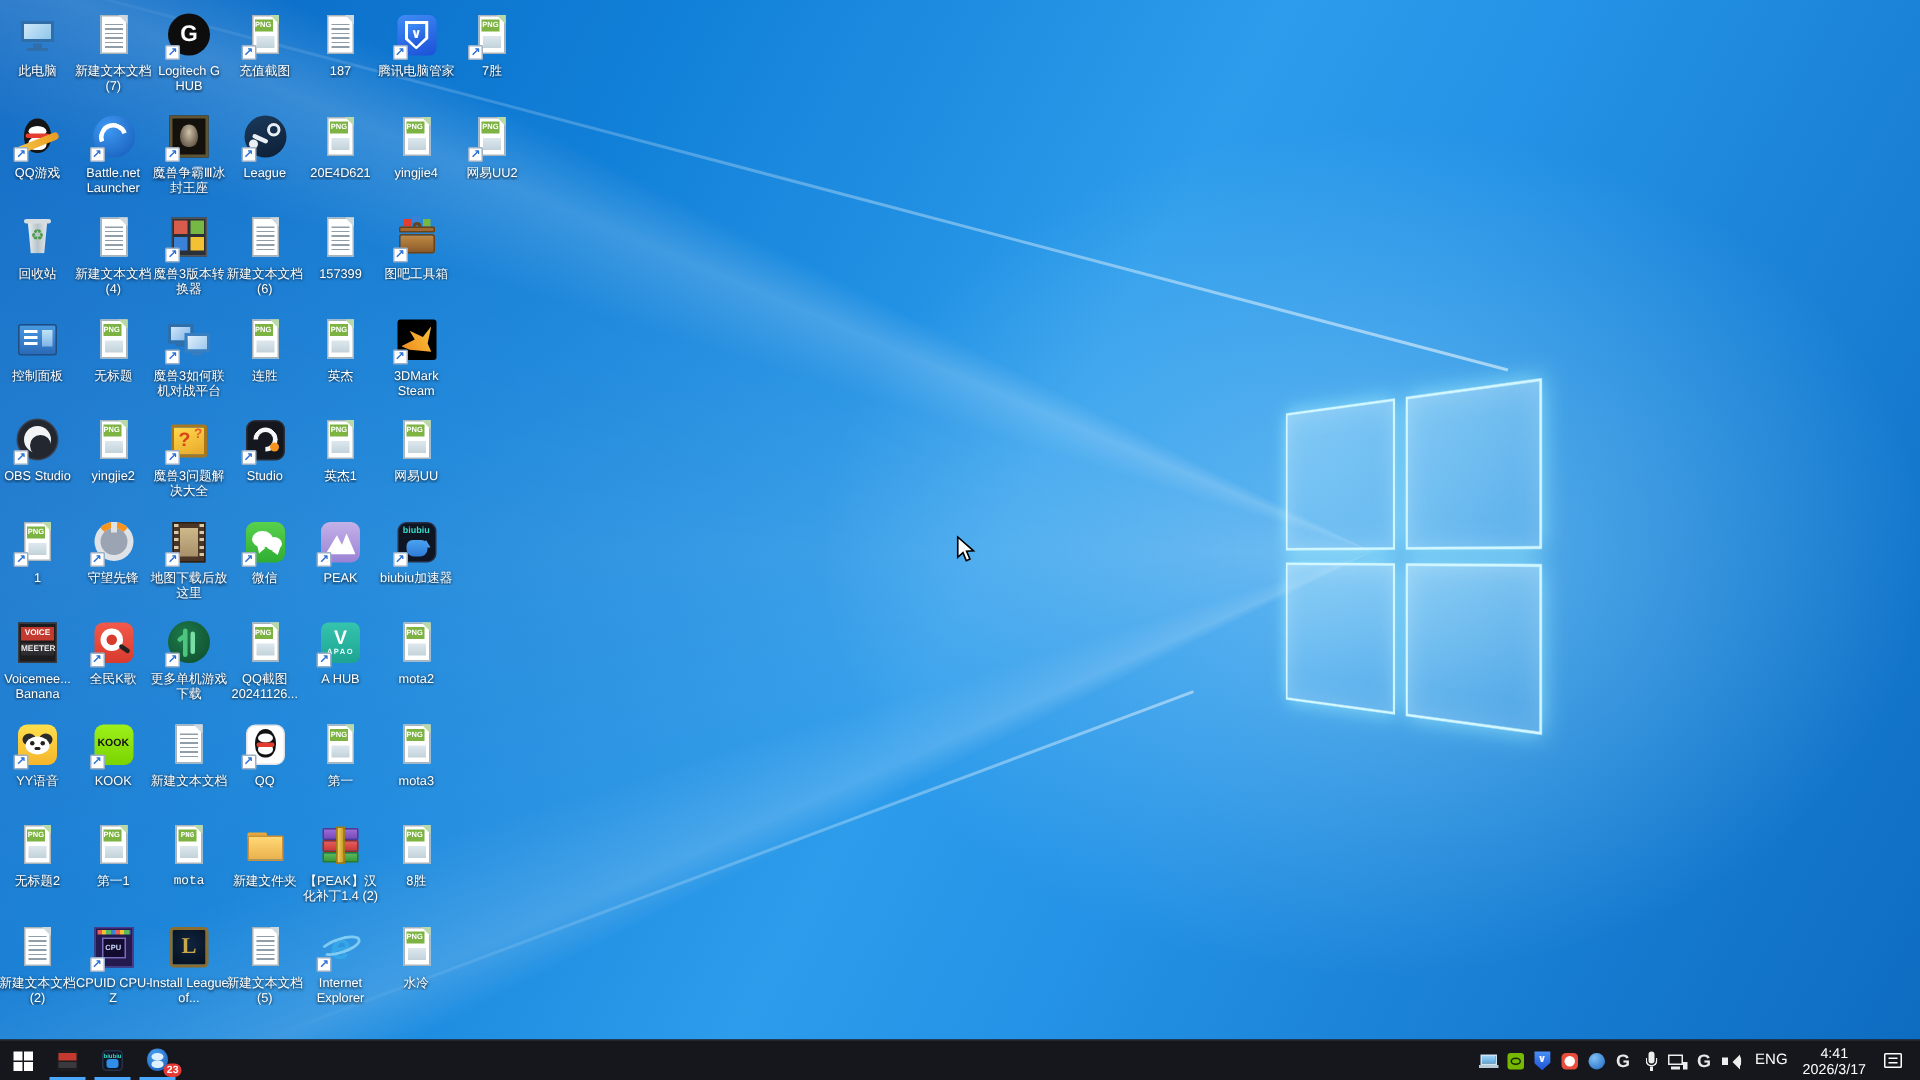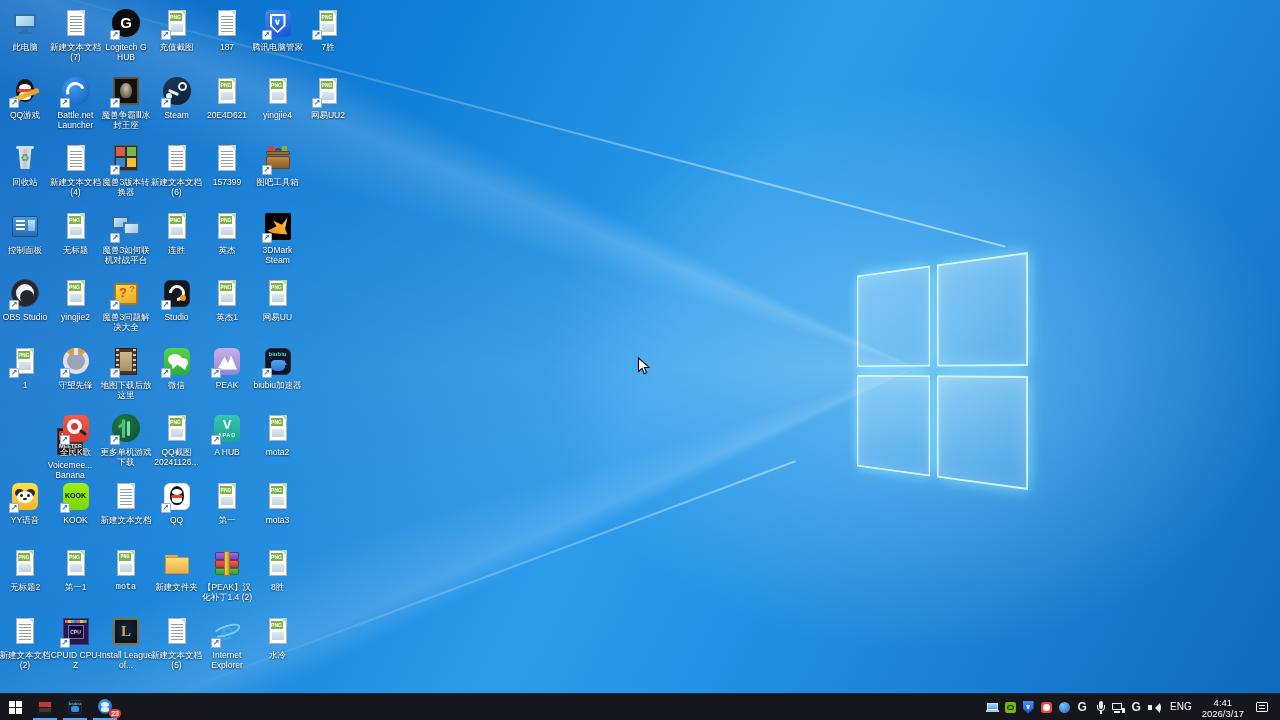--- a/index.html
+++ b/index.html
@@ -132,21 +132,21 @@
       <div class="cell" title="1" style="left: 0px; top: 343.5px;">
         <div class="g">
           <i style="left:7px;top:2px;width:18px;height:26px;background:#fff;border:1px solid #a9b4ba"></i>
           <i style="left:19px;top:2px;width:0;height:0;border-top:6px solid #b9d9a8;border-left:6px solid transparent"></i>
           <i style="left:9px;top:5px;width:12px;height:8px;background:#7cb342;color:#fff;font-size:5px;line-height:8px;text-align:center;font-weight:700">PNG</i>
           <i style="left:10px;top:16px;width:12px;height:8px;background:linear-gradient(#dde8ee,#c3d2da)"></i>
           <i class="sc-arrow">↗</i>
         </div>
         <div class="lbl">1</div>
       </div>
-      <div class="cell" title="Voicemee... Banana" style="left: 0px; top: 424px; margin-left: 45px;">
+      <div class="cell" title="Voicemee... Banana" style="left: 0px; top: 411px;">
         <div class="g">
           <i style="left:3px;top:2px;width:26px;height:27px;background:#1c1c1e;border:1px solid #3a3a3e"></i>
           <i style="left:5px;top:5px;width:22px;height:9px;background:#c43a2e;color:#fff;font-size:5.5px;line-height:9px;text-align:center;font-weight:800">VOICE</i>
           <i style="left:5px;top:16px;width:22px;height:8px;color:#e8e8e8;font-size:5.5px;line-height:8px;text-align:center;font-weight:800;background:linear-gradient(#3a3a3e,#2a2a2e)">MEETER</i>
         </div>
         <div class="lbl">Voicemee... Banana</div>
       </div>
       <div class="cell" title="YY语音" style="left: 0px; top: 478.5px;">
         <div class="g">
           <i style="left:3px;top:2px;width:26px;height:27px;border-radius:6px;background:linear-gradient(#ffdf4d,#f5b52a)"></i>
@@ -367,21 +367,21 @@
         <div class="lbl">充值截图</div>
       </div>
       <div class="cell" title="Steam" style="left: 151.5px; top: 73.5px;">
         <div class="g">
           <i style="left:2px;top:1px;width:28px;height:28px;border-radius:50%;background:linear-gradient(160deg,#1b3a5c,#0d1e35)"></i>
           <i style="left:17px;top:6px;width:9px;height:9px;border:2.5px solid #e8eef4;border-radius:50%"></i>
           <i style="left:7px;top:15px;width:11px;height:3px;background:#e8eef4;transform:rotate(24deg);border-radius:2px"></i>
           <i style="left:5px;top:17px;width:6px;height:6px;background:#e8eef4;border-radius:50%"></i>
           <i class="sc-arrow">↗</i>
         </div>
-        <div class="lbl">Steam</div>
+        <div class="lbl">League</div>
       </div>
       <div class="cell" title="新建文本文档 (6)" style="left: 151.5px; top: 141px;">
         <div class="g">
           <i style="left:7px;top:2px;width:18px;height:26px;background:#fff;border:1px solid #a9b4ba"></i>
           <i style="left:19px;top:2px;width:0;height:0;border-top:6px solid #cdd8de;border-left:6px solid transparent"></i>
           <i style="left:10px;top:8px;width:12px;height:17px;background:repeating-linear-gradient(180deg,#8f9ea8 0 1px,transparent 1px 3px)"></i>
         </div>
         <div class="lbl">新建文本文档 (6)</div>
       </div>
       <div class="cell" title="连胜" style="left: 151.5px; top: 208.5px;">

